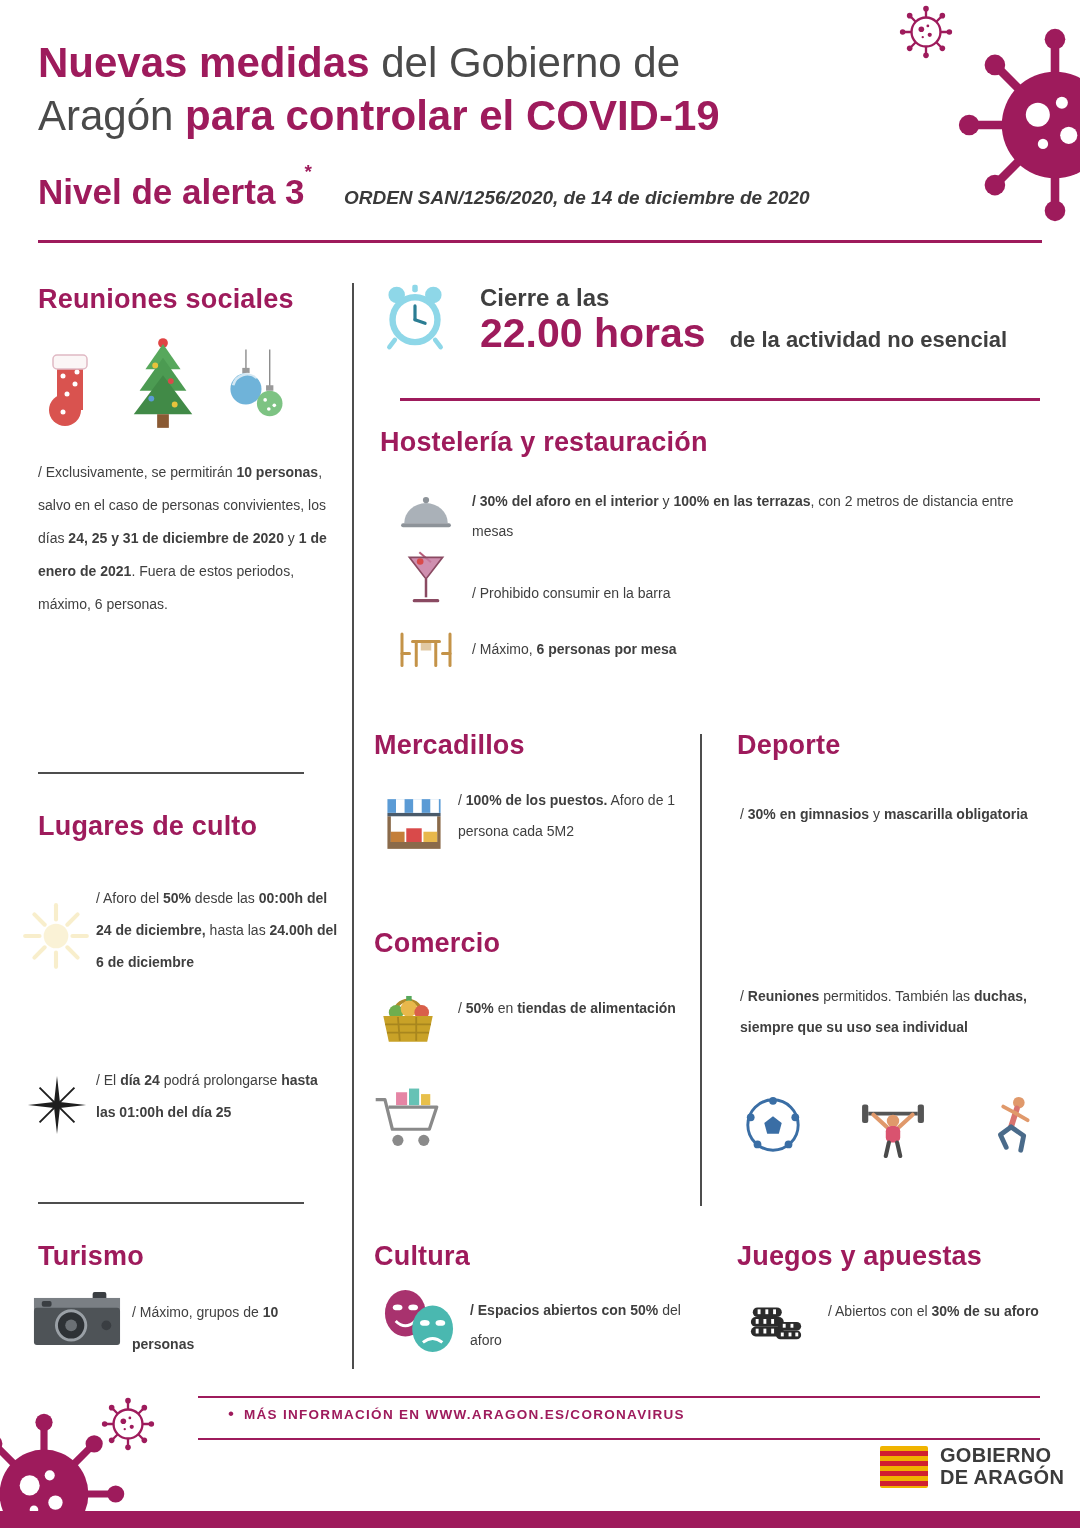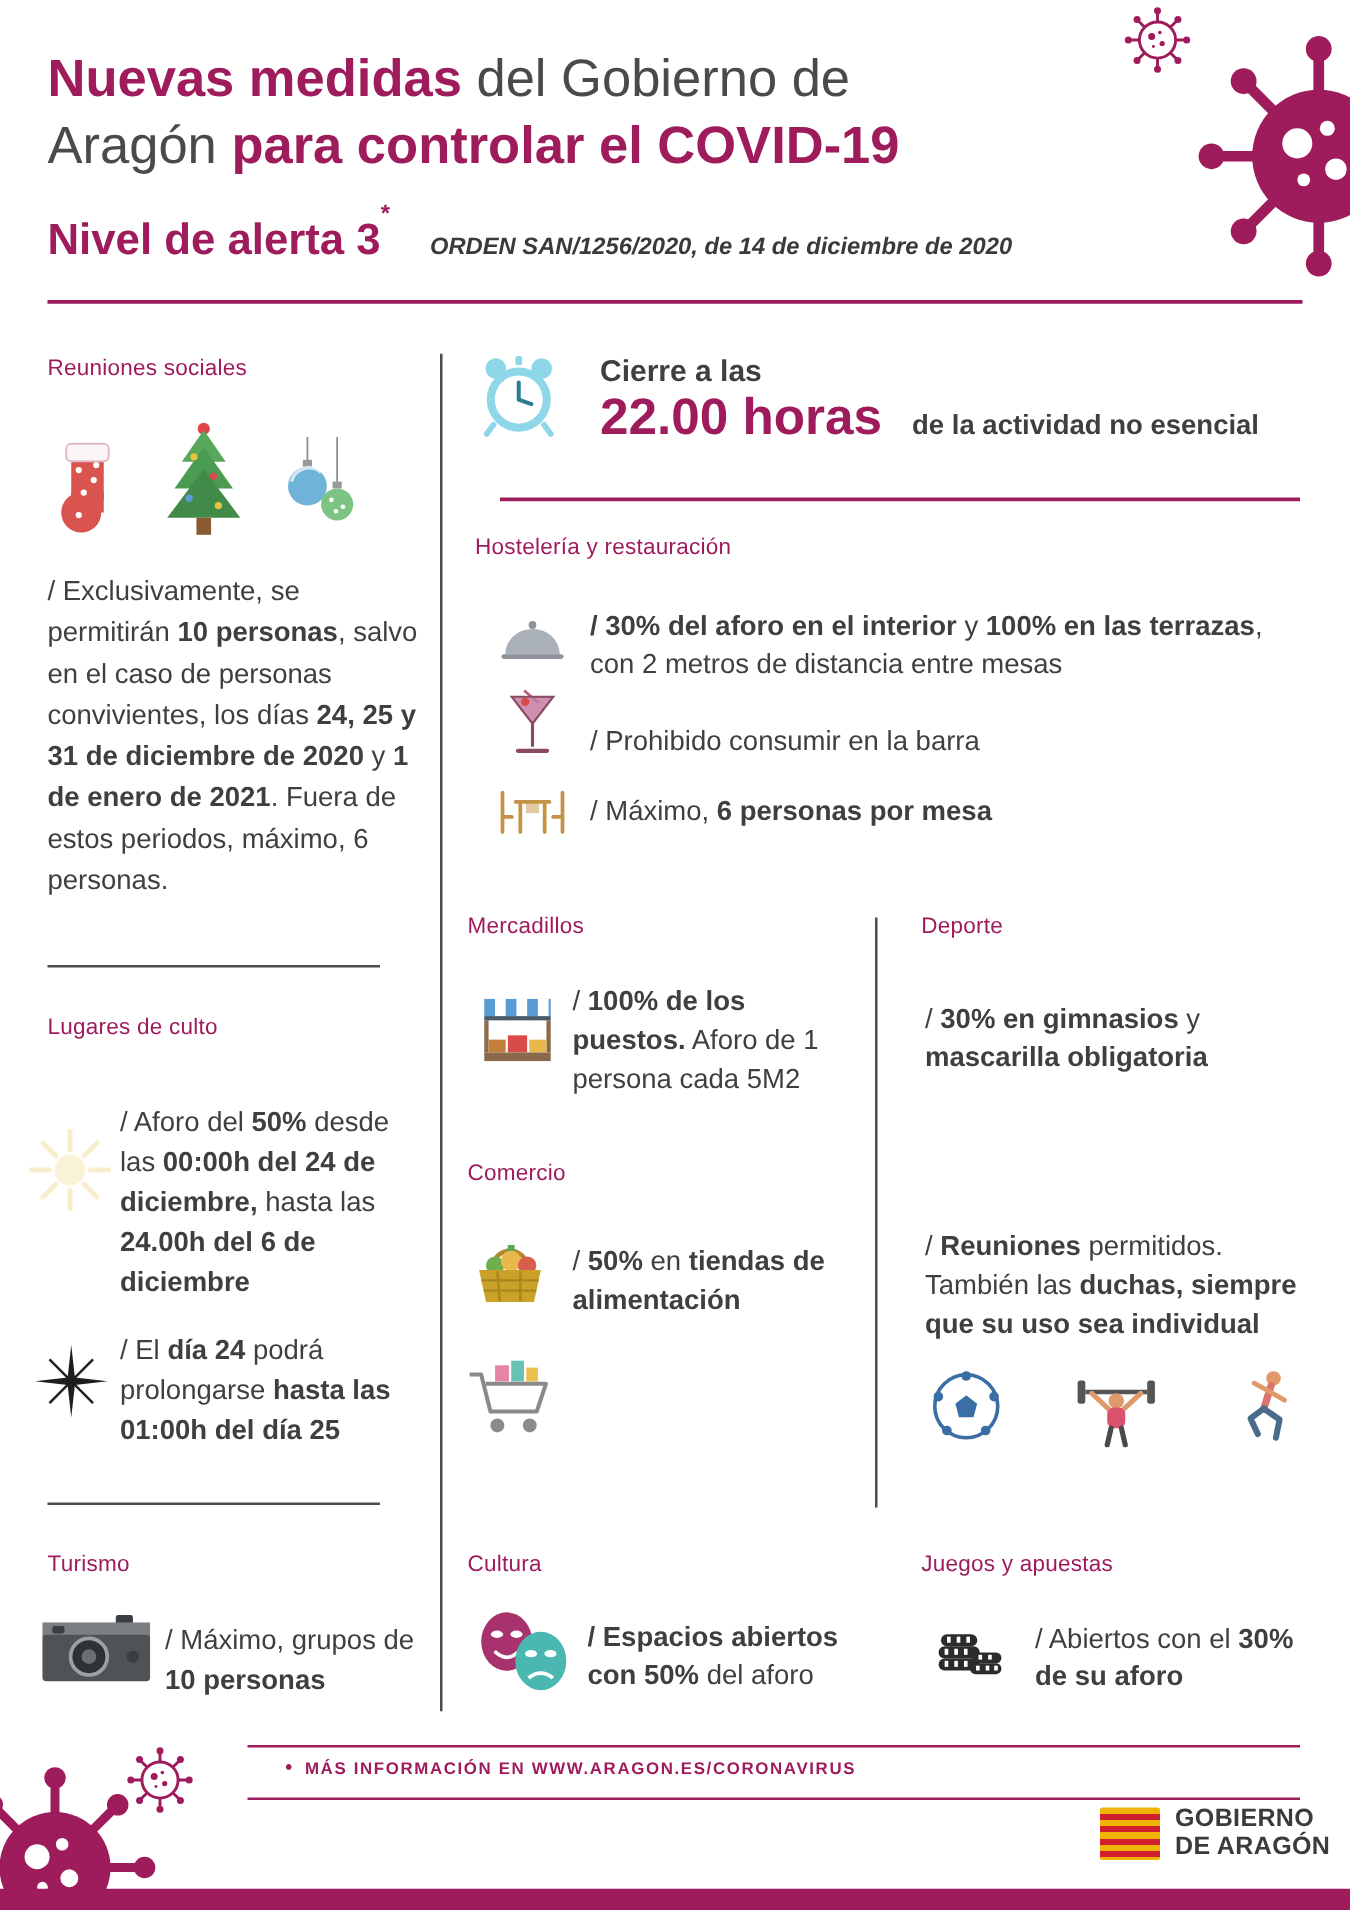--- a/index.html
+++ b/index.html
@@ -2,22 +2,22 @@
 <html><head>
 <meta charset="utf-8">
 <style>
   *{margin:0;padding:0;box-sizing:border-box}
   html,body{background:#ffffff}
   .page{position:relative;width:1080px;height:1528px;margin:0 auto;background:#fff;overflow:hidden;
         font-family:"Liberation Sans","DejaVu Sans",sans-serif;color:#3f3f3f;
         --accent:#9e1b5c}
   .b{font-weight:700}
   .accent{color:var(--accent)}
-  .sec-title{position:absolute;color:var(--accent);font-size:18px;font-weight:400;letter-spacing:.2px}
-  .body-text{position:absolute;font-size:22px;line-height:32px;color:#3f3f3f}
+  .sec-title{position:absolute;color:var(--accent);font-size:27px;font-weight:700;letter-spacing:.2px}
+  .body-text{position:absolute;font-size:14px;line-height:32px;color:#3f3f3f}
   .rule{position:absolute;background:var(--accent)}
   .thin-rule{position:absolute;background:#4d4d4d}
 
   
   #title{position:absolute;left:38px;top:36px;font-size:42px;line-height:53px;font-weight:400;color:#4a4a4a;width:860px}
   #alert-row{position:absolute;left:38px;top:172px;display:flex;align-items:baseline;gap:32px}
   #alert{font-size:35px;color:var(--accent);font-weight:700}
   #alert sup{font-size:19px;position:relative;top:-13px}
   #order-ref{font-size:19px;font-style:italic;font-weight:600;color:#3a3a3a}
   #header-rule{left:38px;top:240px;width:1004px;height:3px}

